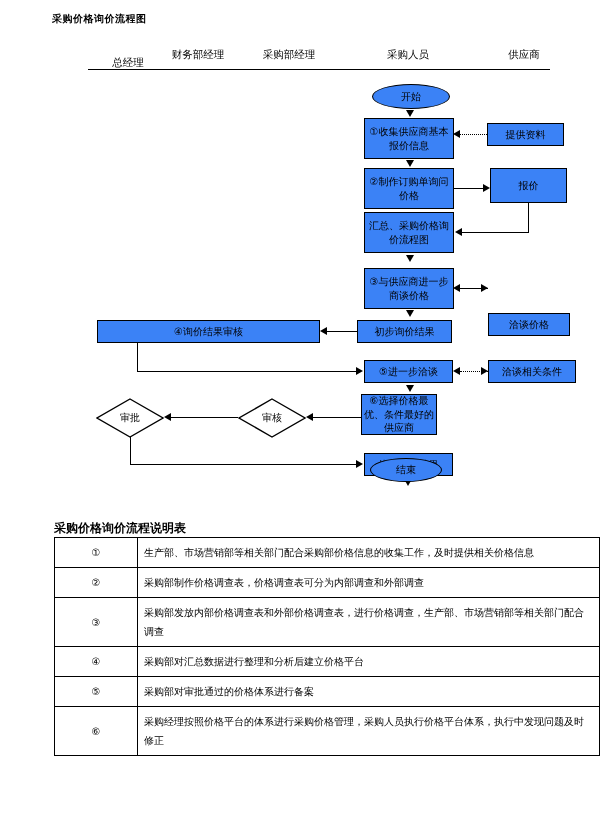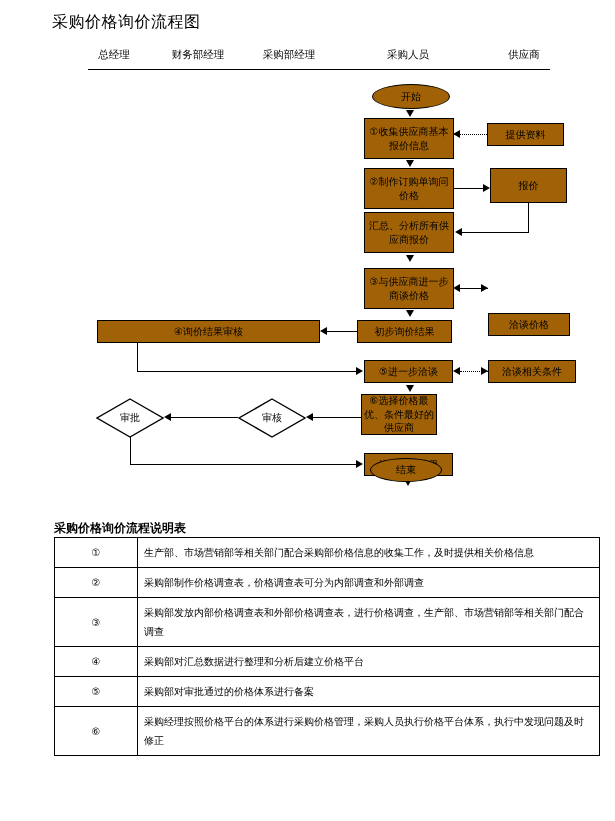--- a/index.html
+++ b/index.html
@@ -14,22 +14,22 @@
     font-family: "DejaVu Sans", "Liberation Sans", sans-serif;
     color: #000000;
     overflow: hidden;
   }
 
   
   .doc-title {
     position: absolute;
     left: 52px;
     top: 12px;
-    font-size: 16px;
-    font-weight: normal;
+    font-size: 10px;
+    font-weight: bold;
     letter-spacing: 0.5px;
     white-space: nowrap;
   }
   .table-title {
     position: absolute;
     left: 54px;
     top: 520px;
     font-size: 12px;
     font-weight: bold;
     white-space: nowrap;
@@ -50,21 +50,21 @@
     width: 462px;
     height: 0;
     border-top: 1.4px solid #000;
   }
 
   
   .node {
     position: absolute;
     box-sizing: border-box;
     border: 1.2px solid #000;
-    background: #a16207;
+    background: #3b82f6;
     font-size: 10px;
     line-height: 1.35;
     display: flex;
     align-items: center;
     justify-content: center;
     text-align: center;
     padding: 1px 2px;
     z-index: 3;
   }
   .node.terminator {
@@ -146,21 +146,21 @@
   }
   .desc-table td.col-val {
     text-align: left;
   }
 </style>
 </head>
 <body>
 
 <div class="doc-title">采购价格询价流程图</div>
 
-<div class="lane-header" style="left:78px; width:72px;">总经理</div>
+<div class="lane-header" style="left:92px; width:72px;margin-top:8px;">总经理</div>
 <div class="lane-header" style="left:158px; width:80px;">财务部经理</div>
 <div class="lane-header" style="left:248px; width:82px;">采购部经理</div>
 <div class="lane-header" style="left:372px; width:72px;">采购人员</div>
 <div class="lane-header" style="left:488px; width:72px;">供应商</div>
 <div class="lane-rule"></div>
 
 <div class="node terminator" style="left:372px; top:84px; width:78px; height:25px;">开始</div>
 <div class="arrow down" style="left:406px; top:110px;"></div>
 
 <div class="node" style="left:364px; top:118px; width:90px; height:41px;">①收集供应商基本报价信息</div>
@@ -174,21 +174,21 @@
 <div class="node" style="left:364px; top:168px; width:90px; height:41px;">②制作订购单询问价格</div>
 
 <div class="node" style="left:490px; top:168px; width:77px; height:35px;">报价</div>
 <div class="conn hline" style="left:454px; top:188px; width:29px;"></div>
 <div class="arrow right" style="left:483px; top:184px;"></div>
 
 <div class="conn vline" style="left:528px; top:191px; height:41px;"></div>
 <div class="conn hline" style="left:462px; top:232px; width:67px;"></div>
 <div class="arrow left" style="left:455px; top:228px;"></div>
 
-<div class="node" style="left:364px; top:212px; width:90px; height:41px;">汇总、分析所有供应商报价</div>
+<div class="node" style="left:364px; top:212px; width:90px; height:41px;">汇总、采购价格询价流程图</div>
 <div class="arrow down" style="left:406px; top:255px;"></div>
 
 <div class="node" style="left:364px; top:268px; width:90px; height:41px;">③与供应商进一步商谈价格</div>
 
 <div class="node" style="left:488px; top:277px; width:82px; height:23px;margin-top:36px;">洽谈价格</div>
 <div class="conn hline" style="left:460px; top:288px; width:28px;"></div>
 <div class="arrow left" style="left:453px; top:284px;"></div>
 <div class="arrow right" style="left:481px; top:284px;"></div>
 
 <div class="arrow down" style="left:406px; top:310px;"></div>

